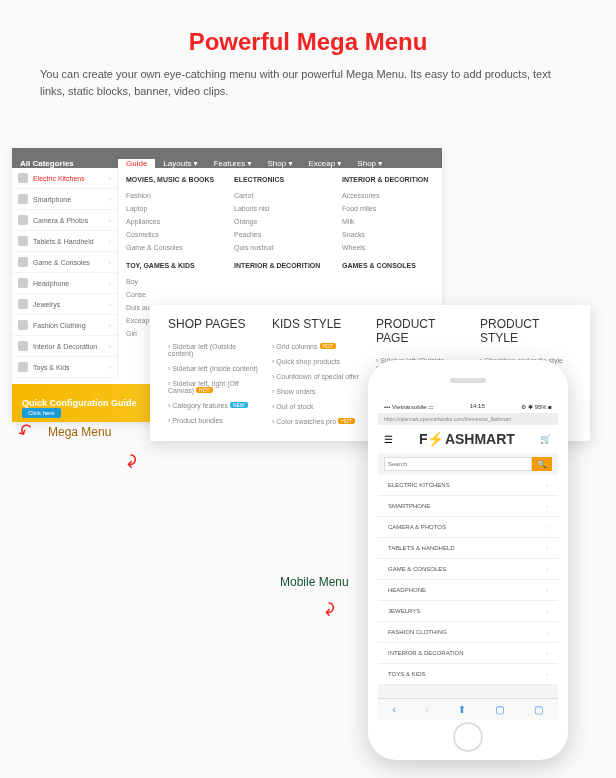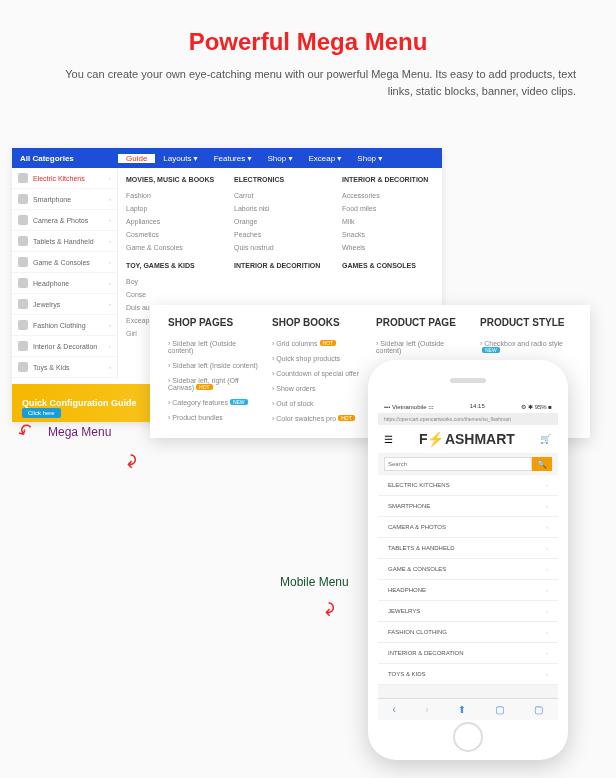--- a/index.html
+++ b/index.html
@@ -1,22 +1,22 @@
 <!DOCTYPE html>
 <html><head>
 <meta charset="utf-8">
 <style>
 *{margin:0;padding:0;box-sizing:border-box;font-family:Arial,Helvetica,sans-serif}
 body{width:616px;height:778px;background:#fafafa;position:relative;overflow:hidden}
 .title{text-align:center;color:#f22323;font-size:24px;font-weight:bold;padding-top:28px}
-.subtitle{text-align:right;color:#555;font-size:11px;padding:10px 40px;line-height:1.5}
+.subtitle{text-align:left;color:#555;font-size:11px;padding:10px 40px;line-height:1.5}
 
 
 .desktop{position:absolute;top:148px;left:12px;width:430px;background:#fff;box-shadow:0 2px 8px rgba(0,0,0,0.1);font-size:8px}
-.topbar{background:#1d4ed8;color:#fff;display:flex;align-items:center;height:20px}
+.topbar{background:#737373;color:#fff;display:flex;align-items:flex-end;height:20px}
 .allcat{width:106px;padding-left:8px;font-weight:bold;font-size:8px}
 .navitem{padding:0 8px;font-size:8px}
 .navitem.active{background:#fff;color:#f22323}
 .mainrow{display:flex}
 .sidebar{width:106px;border-right:1px solid #eee}
 .sbitem{display:flex;align-items:center;padding:5px 6px;font-size:7px;color:#666;border-bottom:1px solid #f4f4f4}
 .sbitem.hot{color:#f22323}
 .sbicon{width:10px;height:10px;background:#ccc;border-radius:2px;margin-right:5px;flex-shrink:0}
 .sbitem .chev{margin-left:auto;font-size:6px;color:#bbb}
 .megacontent{flex:1;display:flex;padding:8px 0}
@@ -24,27 +24,27 @@
 .megacol h4{font-size:7px;color:#333;margin-bottom:6px;font-weight:bold}
 .megacol div{font-size:7px;color:#888;padding:3px 0}
 .banner{height:38px;background:linear-gradient(90deg,#f5b800,#ffd84a);margin-top:6px;display:flex;align-items:center;padding-left:10px;position:relative}
 .banner-text{color:#fff;font-size:9px;font-weight:bold}
 .banner-btn{background:#1a9cd6;color:#fff;font-size:6px;padding:2px 6px;border-radius:2px;position:absolute;left:10px;bottom:4px}
 .banner-img{position:absolute;right:20px;top:4px;width:26px;height:26px;border-radius:50%;background:#fff;border:2px solid #ddd}
 
 
 .shopdrop{position:absolute;top:305px;left:150px;width:440px;background:#fff;box-shadow:0 4px 16px rgba(0,0,0,0.15);padding:12px;font-size:8px;display:flex}
 .shopcol{flex:1;padding:0 6px}
-.shopcol h4{font-size:10px;font-weight:bold;color:#333;margin-bottom:8px}
+.shopcol h4{font-size:12px;font-weight:normal;color:#333;margin-bottom:8px}
 .shopcol .item{font-size:7px;color:#888;padding:4px 0;position:relative}
 .badge{display:inline-block;background:#f59c00;color:#fff;font-size:5px;padding:0 3px;border-radius:2px;margin-left:2px;vertical-align:top}
 .badge.new{background:#2bb0e0}
 
 
-.label-mega{position:absolute;top:425px;left:48px;font-size:12px;color:#701a75}
+.label-mega{position:absolute;top:425px;left:48px;font-size:12px;color:#a16207}
 .arrow-mega{position:absolute;top:420px;left:18px;color:#f22323;font-size:18px;transform:rotate(-30deg)}
 .arrow-mega2{position:absolute;top:450px;left:122px;color:#f22323;font-size:18px;transform:rotate(90deg)}
 .label-mobile{position:absolute;top:575px;left:280px;font-size:12px;color:#14532d}
 .arrow-mobile{position:absolute;top:598px;left:320px;color:#f22323;font-size:18px;transform:rotate(90deg)}
 
 
 .phone{position:absolute;top:360px;left:368px;width:200px;height:400px;background:#fff;border-radius:28px;box-shadow:0 6px 24px rgba(0,0,0,0.2);padding:40px 10px;overflow:hidden}
 .speaker{position:absolute;top:18px;left:50%;transform:translateX(-50%);width:36px;height:5px;background:#ddd;border-radius:3px}
 .homebtn{position:absolute;bottom:8px;left:50%;transform:translateX(-50%);width:30px;height:30px;border:2px solid #ddd;border-radius:50%}
 .screen{width:100%;height:100%;background:#f5f5f5;overflow:hidden;position:relative;font-size:7px}
@@ -186,21 +186,21 @@
 <div class="shopdrop" id="shopdrop">
     <div class="shopcol">
       <h4>SHOP PAGES</h4>
       <div class="item">› Sidebar left (Outside content)</div>
       <div class="item">› Sidebar left (Inside content)</div>
       <div class="item">› Sidebar left, right (Off Canvas)<span class="badge ">HOT</span></div>
       <div class="item">› Category features<span class="badge new">NEW</span></div>
       <div class="item">› Product bundles</div>
     </div>
     <div class="shopcol">
-      <h4>SHOP BOOKS</h4>
+      <h4>KIDS STYLE</h4>
       <div class="item">› Grid columns<span class="badge ">HOT</span></div>
       <div class="item">› Quick shop products</div>
       <div class="item">› Countdown of special offer</div>
       <div class="item">› Show orders</div>
       <div class="item">› Out of stock</div>
       <div class="item">› Color swatches pro<span class="badge ">HOT</span></div>
     </div>
     <div class="shopcol">
       <h4>PRODUCT PAGE</h4>
       <div class="item">› Sidebar left (Outside content)</div>

